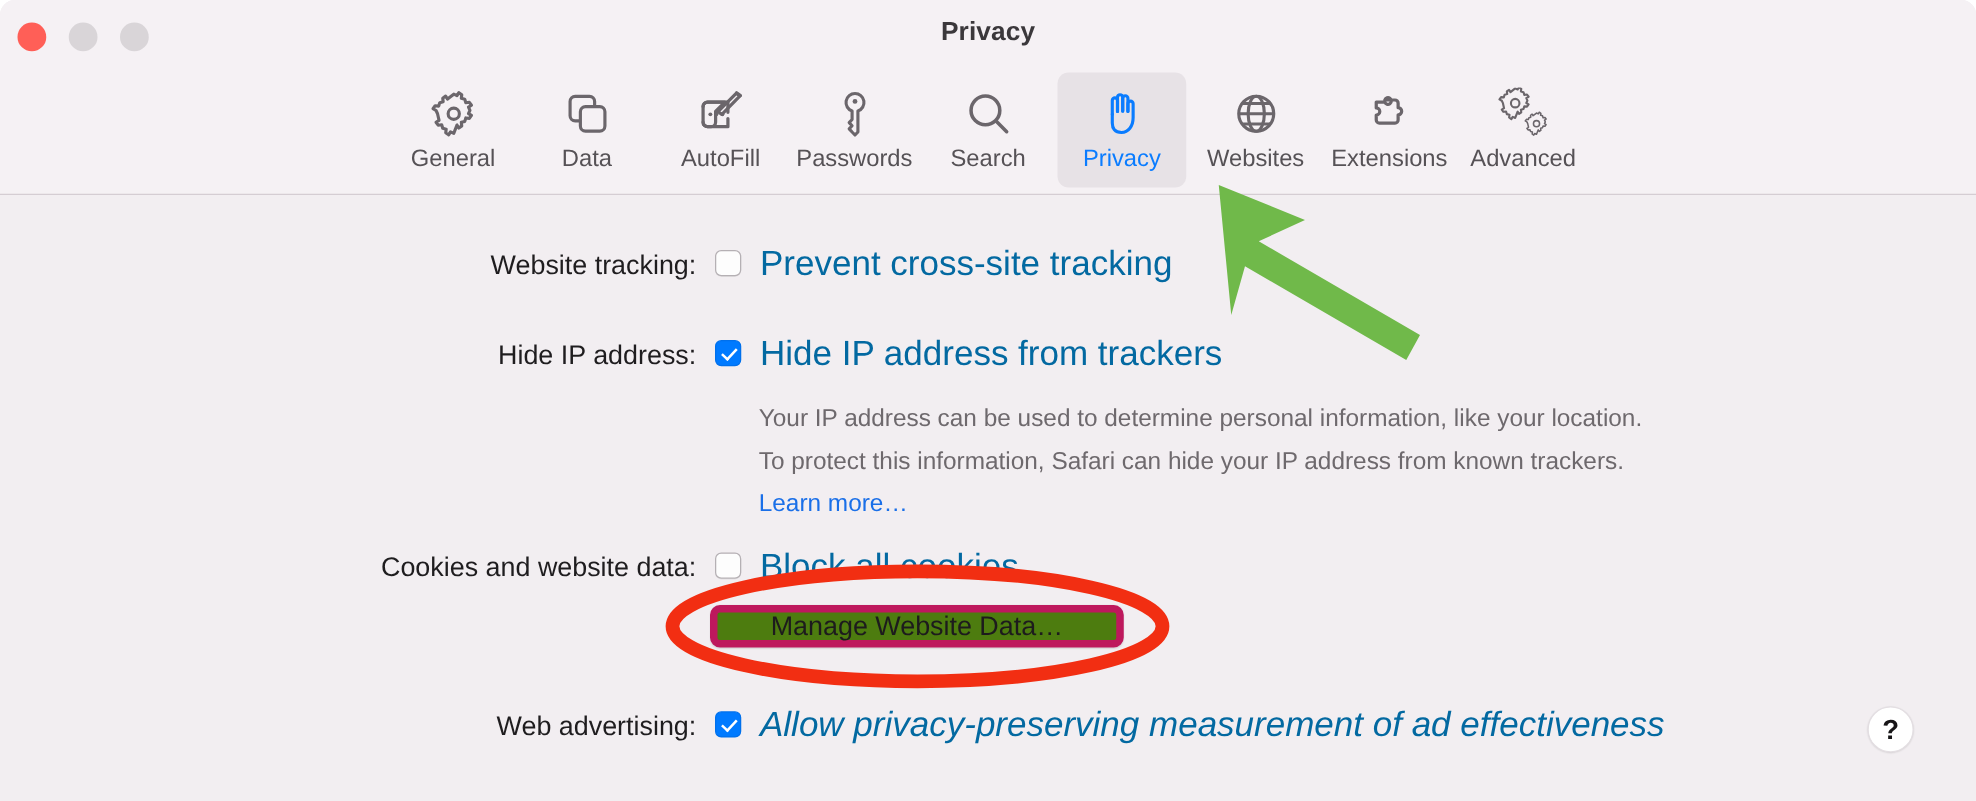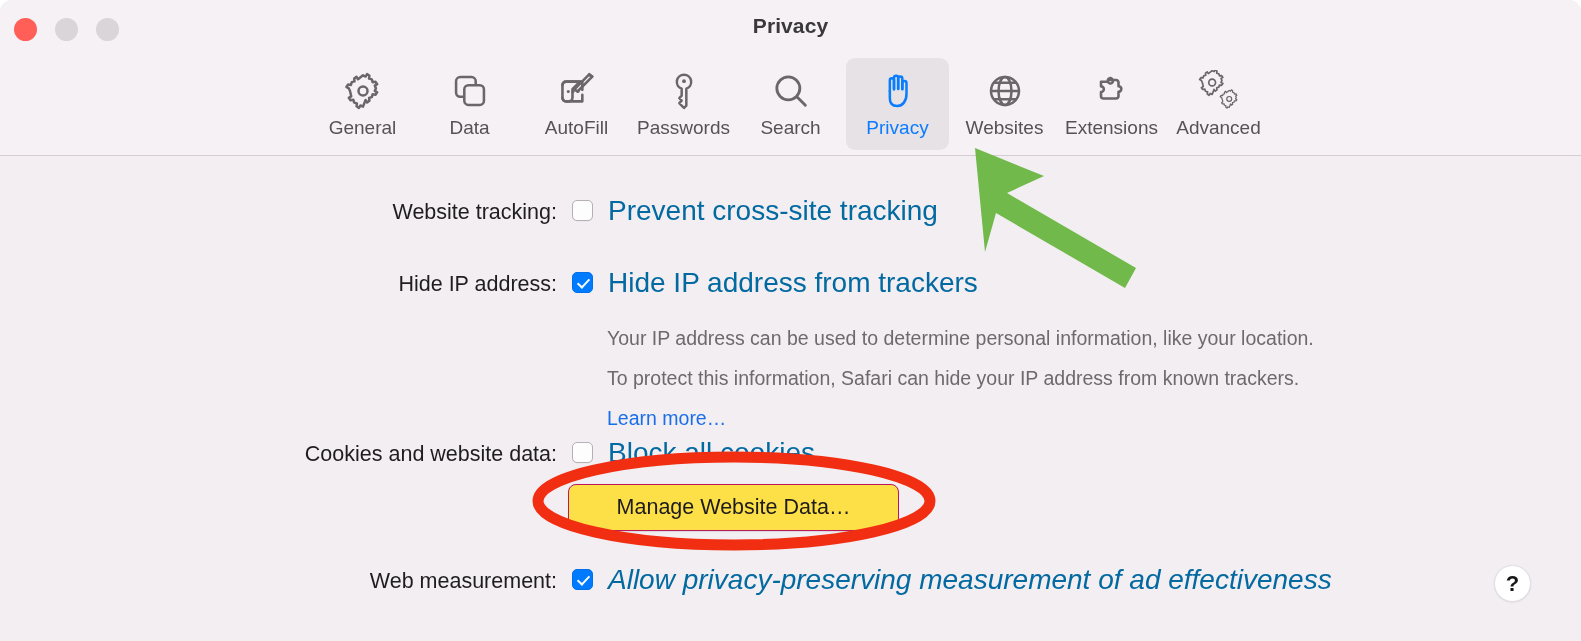--- a/index.html
+++ b/index.html
@@ -175,36 +175,36 @@
     white-space: nowrap;
     line-height: 21px;
   }
 
   #desc {
     position: absolute;
     left: 607px;
     top: 318px;
     width: 712px;
     font-size: 19.5px;
-    line-height: 40px;
+    line-height: 34px;
     color: #6e696d;
   }
   #desc .link {
     color: #1a6fe8;
     cursor: default;
   }
 
   #manage-btn {
     position: absolute;
     left: 568px;
     top: 484px;
     width: 331px;
-    height: 47px;
-    background: #fde047;
-    border: 1px solid #be185d;
+    height: 34px;
+    background: #4d7c0f;
+    border: 6px solid #be185d;
     border-radius: 8px;
     box-shadow: 0 0.5px 1.2px rgba(0,0,0,0.10);
     display: flex;
     align-items: center;
     justify-content: center;
     font-size: 21.5px;
     color: #1d1b1d;
     box-sizing: border-box;
     cursor: default;
   }
@@ -379,21 +379,21 @@
     <div id="desc" style="top:162px;"><span>Your IP address can be used to determine personal information, like your location. To protect this information, Safari can hide your IP address from known trackers. </span><span class="link">Learn more…</span></div>
 
     <div class="rowlabel" style="left:200px; top:286px; width:357px;">Cookies and website data:</div>
     <div class="row" style="left:572px; top:286px;">
       <span class="checkbox off"></span>
       <span class="cblabel">Block all cookies</span>
     </div>
 
     <div id="manage-btn" style="top:328px;">Manage Website Data…</div>
 
-    <div class="rowlabel" style="left:200px; top:413px; width:357px;">Web measurement:</div>
+    <div class="rowlabel" style="left:200px; top:413px; width:357px;">Web advertising:</div>
     <div class="row" style="left:572px; top:413px;font-style:italic;">
       <span class="checkbox on"></span>
       <span class="cblabel">Allow privacy-preserving measurement of ad effectiveness</span>
     </div>
 
     <div id="help-btn" style="top:409px;">?</div>
 
   </div>
 
   <svg id="annotations" viewBox="0 0 1581 641">

